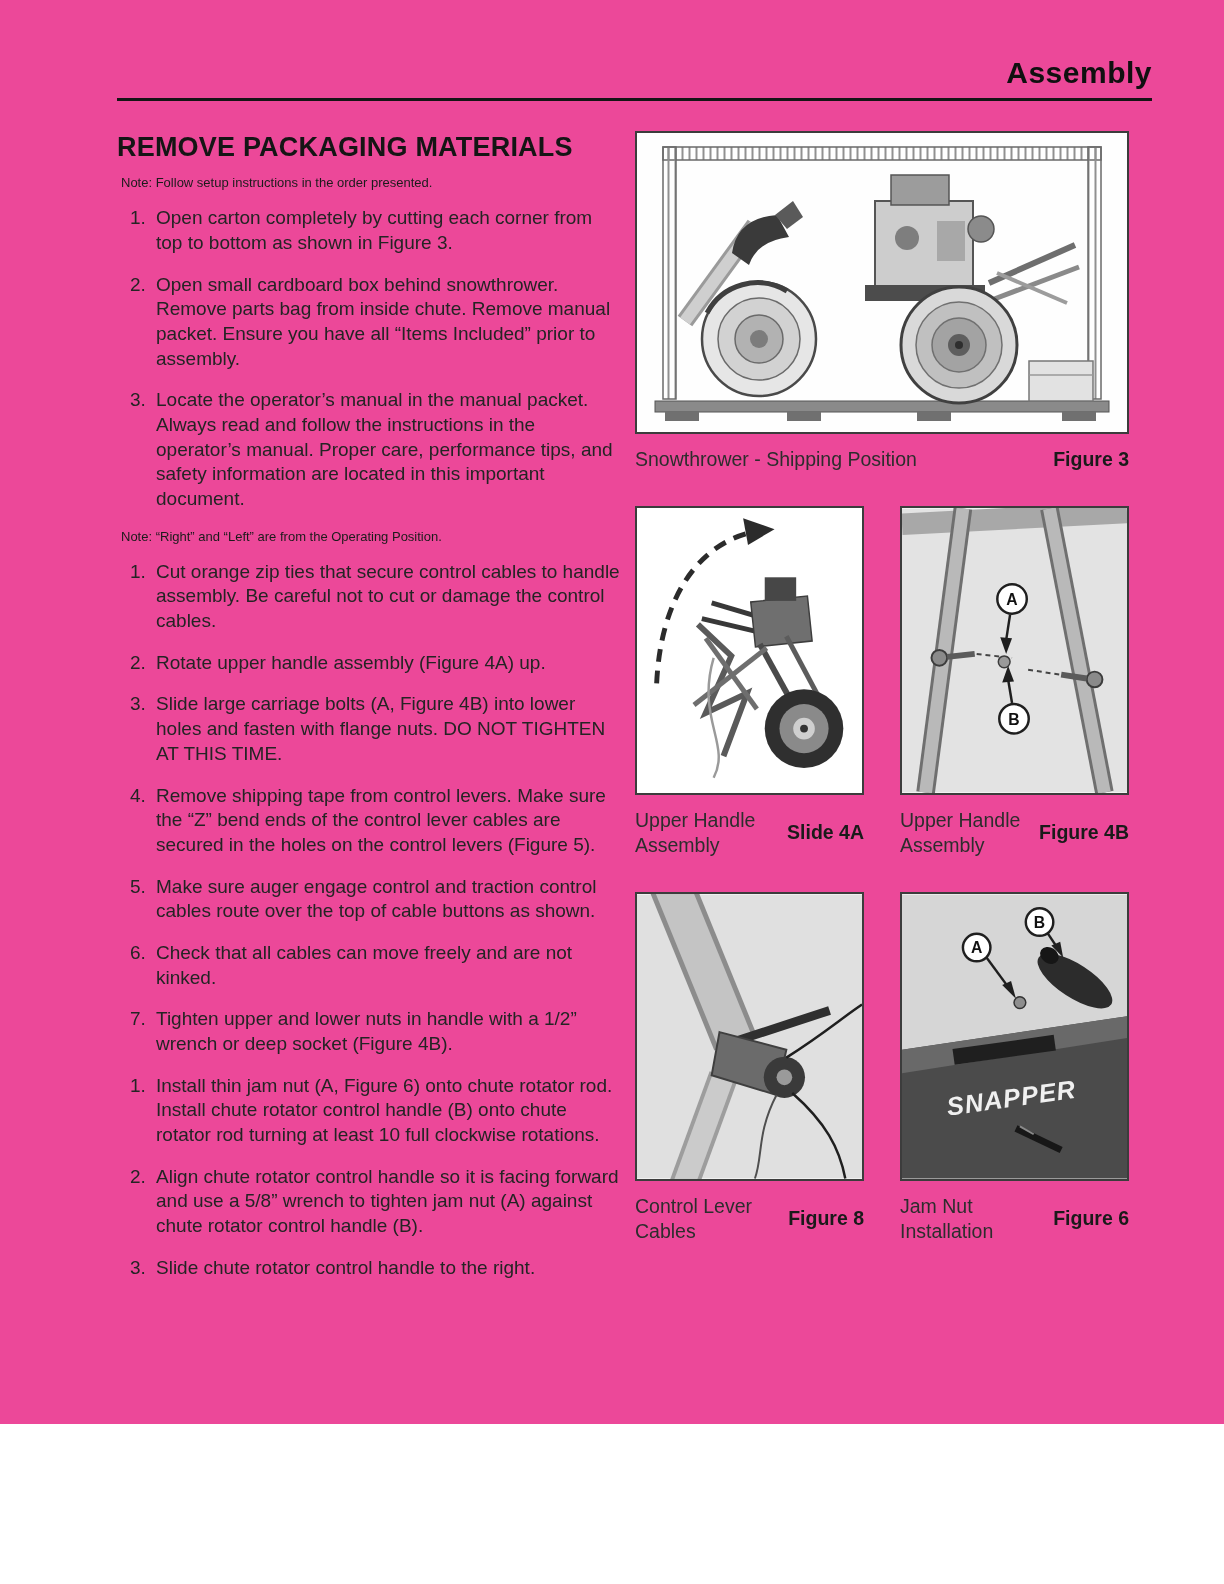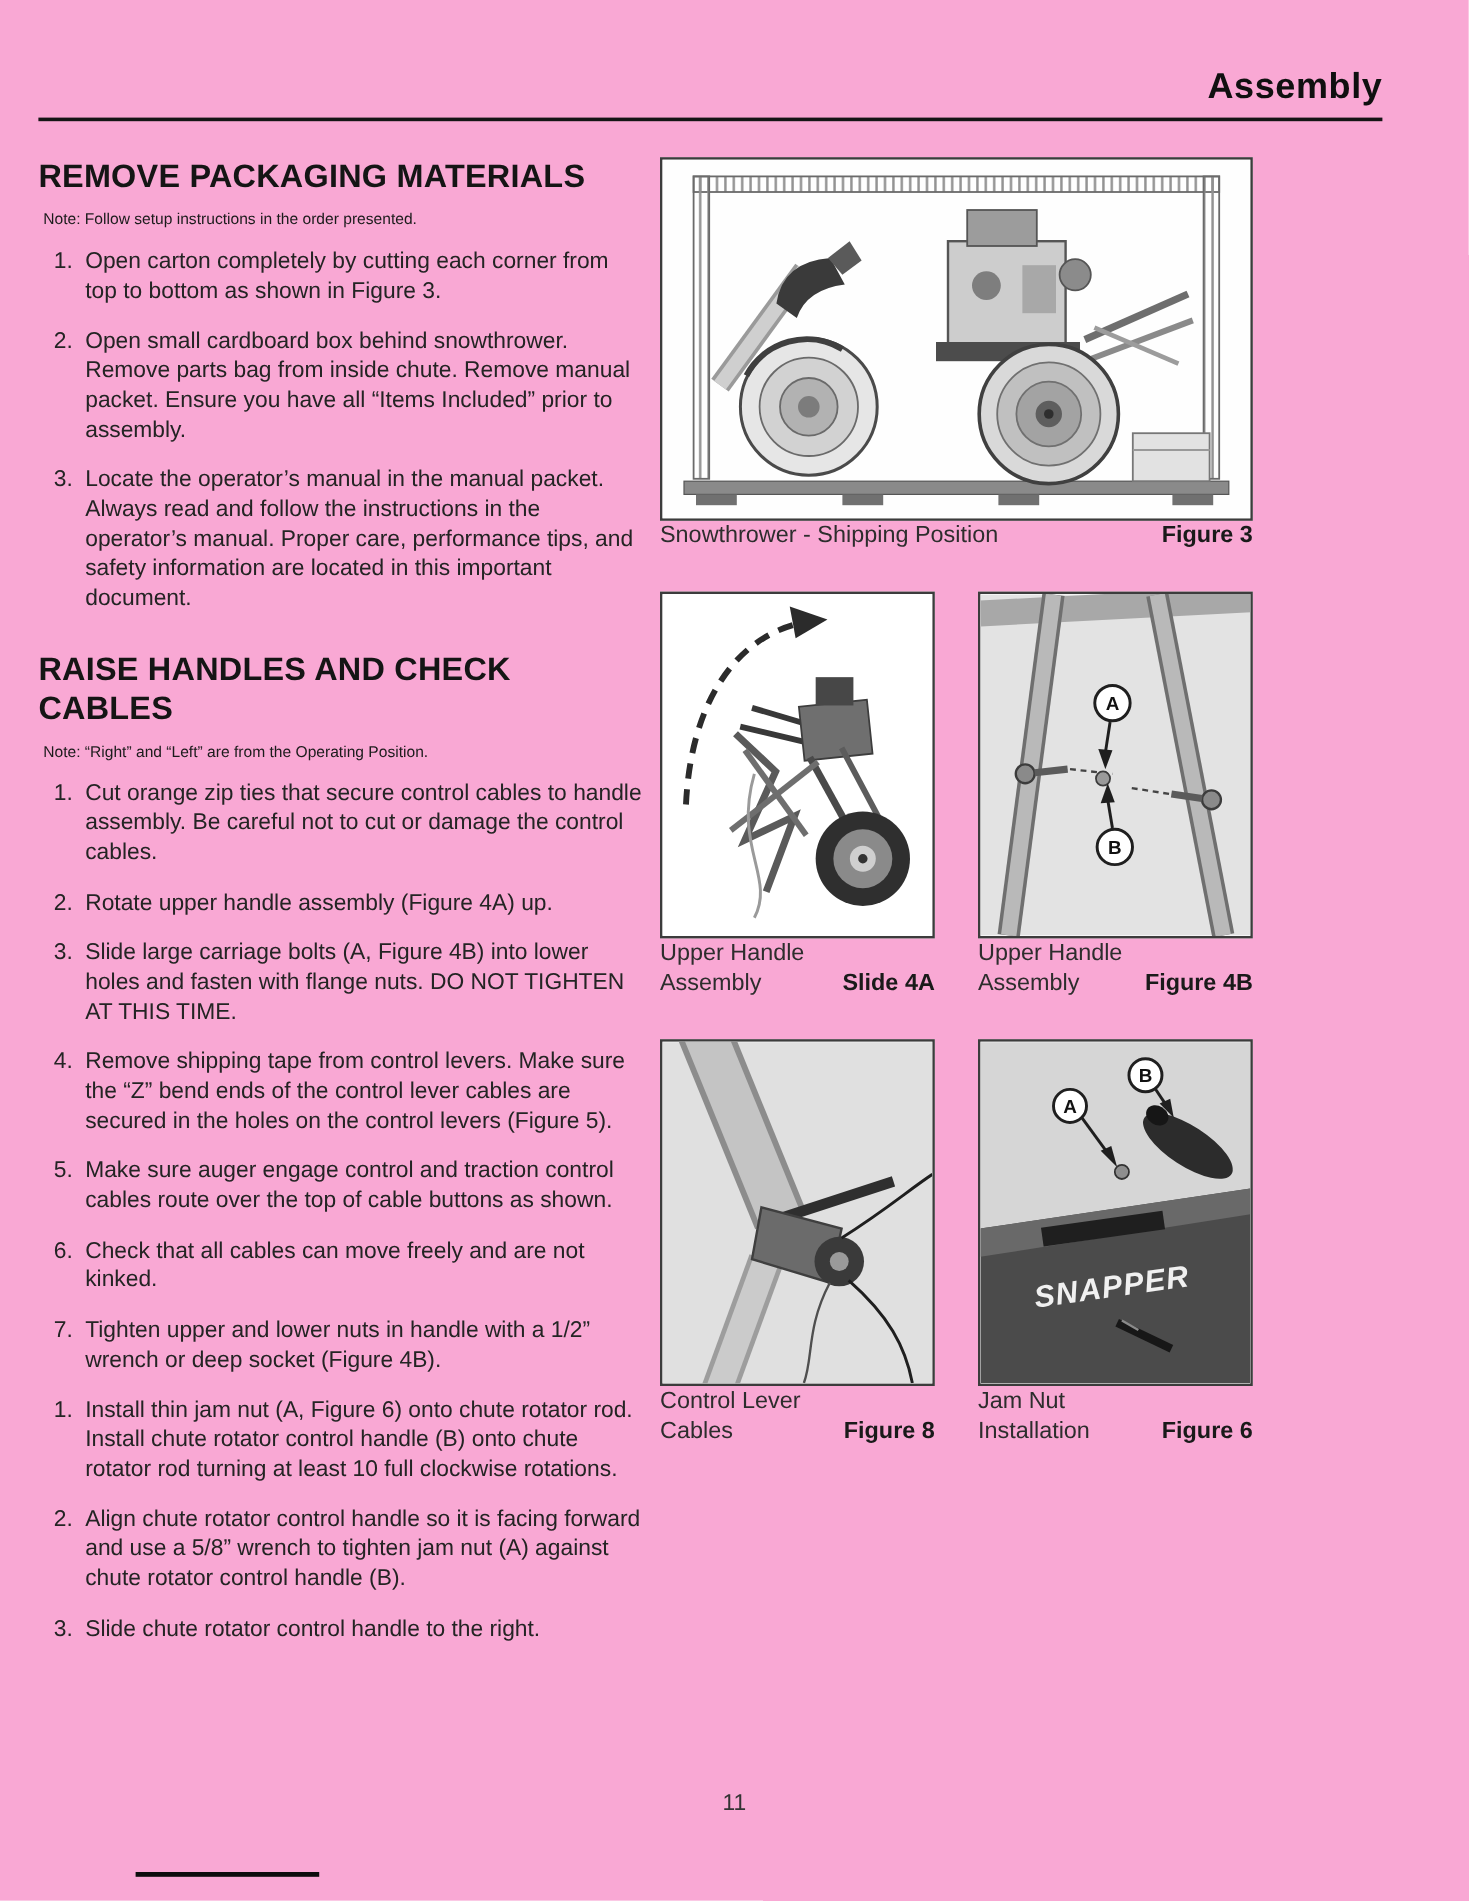--- a/index.html
+++ b/index.html
@@ -1,21 +1,21 @@
 <!DOCTYPE html>
 <html><head>
 <meta charset="utf-8">
 <style>
   html,body{margin:0;padding:0;background:#ffffff;}
   .page{
     position:relative;
-    width:1224px;height:1584px;
-    background:#f9a8d4;
+    width:1224px;height:1424px;
+    background:#ec4899;
     box-sizing:border-box;
-    padding:56px 72px 0 32px;
+    padding:56px 72px 0 117px;
     font-family:"Liberation Sans","DejaVu Sans",sans-serif;
     color:#222;
     overflow:hidden;
   }
   .header-row{text-align:right;}
   .header-title{
     font-size:30px;font-weight:700;letter-spacing:0.5px;color:#101010;
     display:inline-block;padding-bottom:4px;
   }
   .header-rule{border-bottom:3.5px solid #151515;margin-top:4px;}
@@ -37,22 +37,22 @@
   }
   ol.steps li{margin-bottom:17px;padding-left:5px;color:#242424;}
   .figbox{
     border:2px solid #3c3c3c;background:#fff;box-sizing:border-box;overflow:hidden;
   }
   .figbox svg{display:block;width:100%;height:100%;}
   .fig-large{width:494px;height:303px;}
   .fig-small{width:229px;height:289px;}
   .fig-row{display:flex;justify-content:space-between;}
   .caption{
-    display:flex;justify-content:space-between;align-items:flex-end;
-    font-size:19.5px;color:#2d2d2d;line-height:1.28;
+    display:flex;justify-content:space-between;align-items:center;
+    margin-top:13px;font-size:19.5px;color:#2d2d2d;line-height:1.28;
   }
   .cap-lines span{display:block;}
   .fig-label{font-weight:700;color:#1a1a1a;white-space:nowrap;}
   .gap-lg{margin-top:34px;}
   .page-number{
     position:absolute;left:0;right:0;top:1492px;text-align:center;
     font-size:19px;color:#333;
   }
   .footer-mark{
     position:absolute;left:113px;top:1560px;width:153px;height:4px;background:#0d0d0d;
@@ -82,21 +82,20 @@
     <div class="col-left">
 
       <h2 class="sec">REMOVE PACKAGING MATERIALS</h2>
       <p class="note">Note: Follow setup instructions in the order presented.</p>
       <ol class="steps">
         <li>Open carton completely by cutting each corner from top to bottom as shown in Figure 3.</li>
         <li>Open small cardboard box behind snowthrower. Remove parts bag from inside chute. Remove manual packet. Ensure you have all “Items Included” prior to assembly.</li>
         <li>Locate the operator’s manual in the manual packet. Always read and follow the instructions in the operator’s manual. Proper care, performance tips, and safety information are located in this important document.</li>
       </ol>
 
-      <h2 class="sec">RAISE HANDLES AND CHECK CABLES</h2>
       <p class="note">Note: “Right” and “Left” are from the Operating Position.</p>
       <ol class="steps">
         <li>Cut orange zip ties that secure control cables to handle assembly. Be careful not to cut or damage the control cables.</li>
         <li>Rotate upper handle assembly (Figure 4A) up.</li>
         <li>Slide large carriage bolts (A, Figure 4B) into lower holes and fasten with flange nuts. DO NOT TIGHTEN AT THIS TIME.</li>
         <li>Remove shipping tape from control levers. Make sure the “Z” bend ends of the control lever cables are secured in the holes on the control levers (Figure 5).</li>
         <li>Make sure auger engage control and traction control cables route over the top of cable buttons as shown.</li>
         <li>Check that all cables can move freely and are not kinked.</li>
         <li>Tighten upper and lower nuts in handle with a 1/2” wrench or deep socket (Figure 4B).</li>
       </ol>

